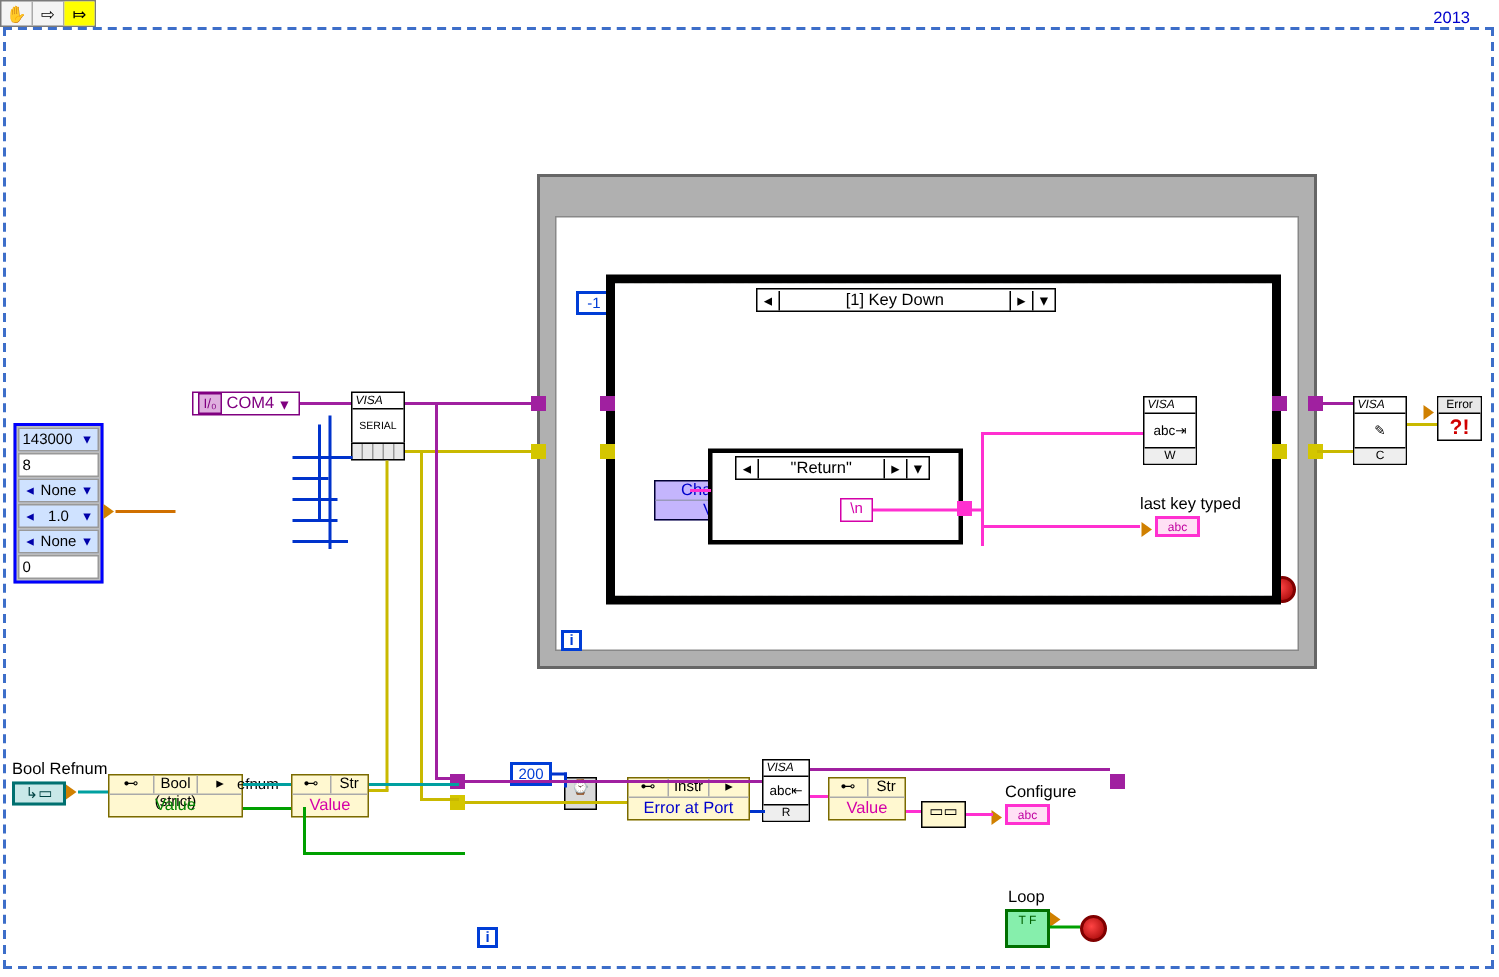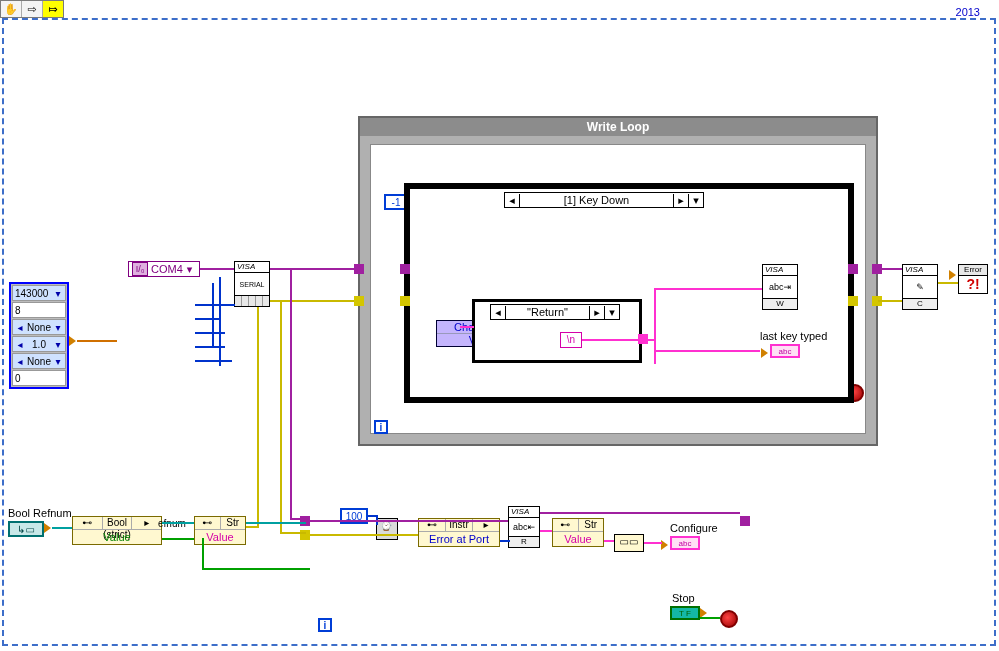--- a/index.html
+++ b/index.html
@@ -98,21 +98,21 @@
   .visa{border:1px solid #000;background:#fff;width:36px}
   .visa .t{font-size:8px;font-style:italic;border-bottom:1px solid #000;padding:0 2px;line-height:10px;height:10px}
   .visa .b{height:22px;display:flex;align-items:center;justify-content:center;font-size:9px}
   
   .err{border:1px solid #000;background:#fff;width:30px;height:30px;display:flex;flex-direction:column}
   .err .t{background:#e8e8e8;height:10px;border-bottom:1px solid #000;text-align:center;font-size:8px;line-height:10px}
   .err .q{flex:1;text-align:center;font-size:14px;font-weight:bold;color:#d00000}
 
   
   .term-str{width:30px;height:14px;border:2px solid #ff30d0;background:#ffe0f5;color:#c000a0;font-size:8px;text-align:center;line-height:12px}
-  .term-bool{width:30px;height:14px;border:2px solid #007000;background:#14b8a6;color:#006000;font-size:8px;text-align:center;line-height:12px}
+  .term-bool{width:30px;height:26px;border:2px solid #007000;background:#86efac;color:#006000;font-size:8px;text-align:center;line-height:12px}
   .otri{display:inline-block;width:0;height:0;border-top:5px solid transparent;border-bottom:5px solid transparent;border-left:7px solid #d08000;vertical-align:middle}
   .control-refnum{border:2px solid #007070;background:#c8e8e8;width:36px;height:16px;text-align:center;font-size:10px;line-height:14px;color:#004444}
 
 </style>
 </head>
 <body>
 <div id="root">
 
 <div class="abs toolbar">
   <div class="tbbtn">✋</div>
@@ -181,21 +181,20 @@
 <div class="vw b abs" style="left:212px;top:283px;height:64px"></div>
 <div class="hw b abs" style="left:195px;top:332px;width:30px"></div>
 <div class="hw b abs" style="left:195px;top:346px;width:30px"></div>
 <div class="hw b abs" style="left:195px;top:360px;width:37px"></div>
 <div class="hw or abs" style="left:77px;top:340px;width:40px"></div>
 
 <div class="hw abs" style="left:270px;top:268px;width:628px"></div>
 <div class="hw y abs" style="left:270px;top:300px;width:630px"></div>
 
 <div class="abs loop" style="left:358px;top:116px;width:520px;height:330px">
-  <div class="loop-title">Write Loop</div>
   <div class="loop-inner"></div>
 </div>
 
 <div class="tun p abs" style="left:354px;top:264px"></div>
 <div class="tun y abs" style="left:354px;top:296px"></div>
 <div class="tun p abs" style="left:872px;top:264px"></div>
 <div class="tun y abs" style="left:872px;top:296px"></div>
 
 <div class="abs node" style="left:384px;top:194px;width:24px;height:16px;border:2px solid #003dd6;color:#003dd6">-1</div>
 <div class="abs nterm" style="left:414px;top:192px">⌛</div>
@@ -296,21 +295,21 @@
 <div class="abs iterm" style="left:318px;top:618px">i</div>
 <div class="abs stopbtn" style="left:720px;top:610px"></div>
 
 <div class="vw abs" style="left:290px;top:268px;height:252px"></div>
 <div class="hw abs" style="left:290px;top:518px;width:16px"></div>
 <div class="vw y abs" style="left:280px;top:300px;height:234px"></div>
 <div class="hw y abs" style="left:280px;top:532px;width:26px"></div>
 <div class="vw y abs" style="left:257px;top:307px;height:220px"></div>
 <div class="hw y abs" style="left:246px;top:526px;width:13px"></div>
 
-<div class="abs node" style="left:340px;top:508px;width:28px;height:16px;border:2px solid #003dd6;color:#003dd6">100</div>
+<div class="abs node" style="left:340px;top:508px;width:28px;height:16px;border:2px solid #003dd6;color:#003dd6">200</div>
 <div class="abs node" style="left:376px;top:518px;width:22px;height:22px;background:#dadada">⌚</div>
 <div class="hw b abs" style="left:368px;top:515px;width:10px"></div>
 <div class="vw b abs" style="left:376px;top:515px;height:10px"></div>
 
 <div class="abs propnode" style="left:418px;top:518px;width:82px">
   <div class="h">
         <span>⊷</span>
         <span>Instr</span>
         <span>▸</span>
       </div>
@@ -330,21 +329,21 @@
       </div>
   <div class="v lbl pink">Value</div>
 </div>
 
 <div class="abs node" style="left:614px;top:534px;width:30px;height:18px;background:#fff8d0">▭▭</div>
 
 <div class="abs lbl" style="left:670px;top:522px">Configure</div>
 <span class="abs otri" style="left:661px;top:540px"></span>
 <div class="abs term-str" style="left:670px;top:536px">abc</div>
 
-<div class="abs lbl" style="left:672px;top:592px">Stop</div>
+<div class="abs lbl" style="left:672px;top:592px">Loop</div>
 <div class="abs term-bool" style="left:670px;top:606px">T F</div>
 <span class="abs otri" style="left:700px;top:608px"></span>
 <div class="hw g abs" style="left:700px;top:617px;width:20px"></div>
 
 <div class="hw abs" style="left:310px;top:520px;width:198px"></div>
 <div class="hw y abs" style="left:310px;top:534px;width:108px"></div>
 <div class="hw b abs" style="left:500px;top:540px;width:10px"></div>
 <div class="hw abs" style="left:540px;top:512px;width:200px"></div>
 <div class="hw pk abs" style="left:540px;top:530px;width:12px"></div>
 <div class="hw pk abs" style="left:604px;top:540px;width:10px"></div>

